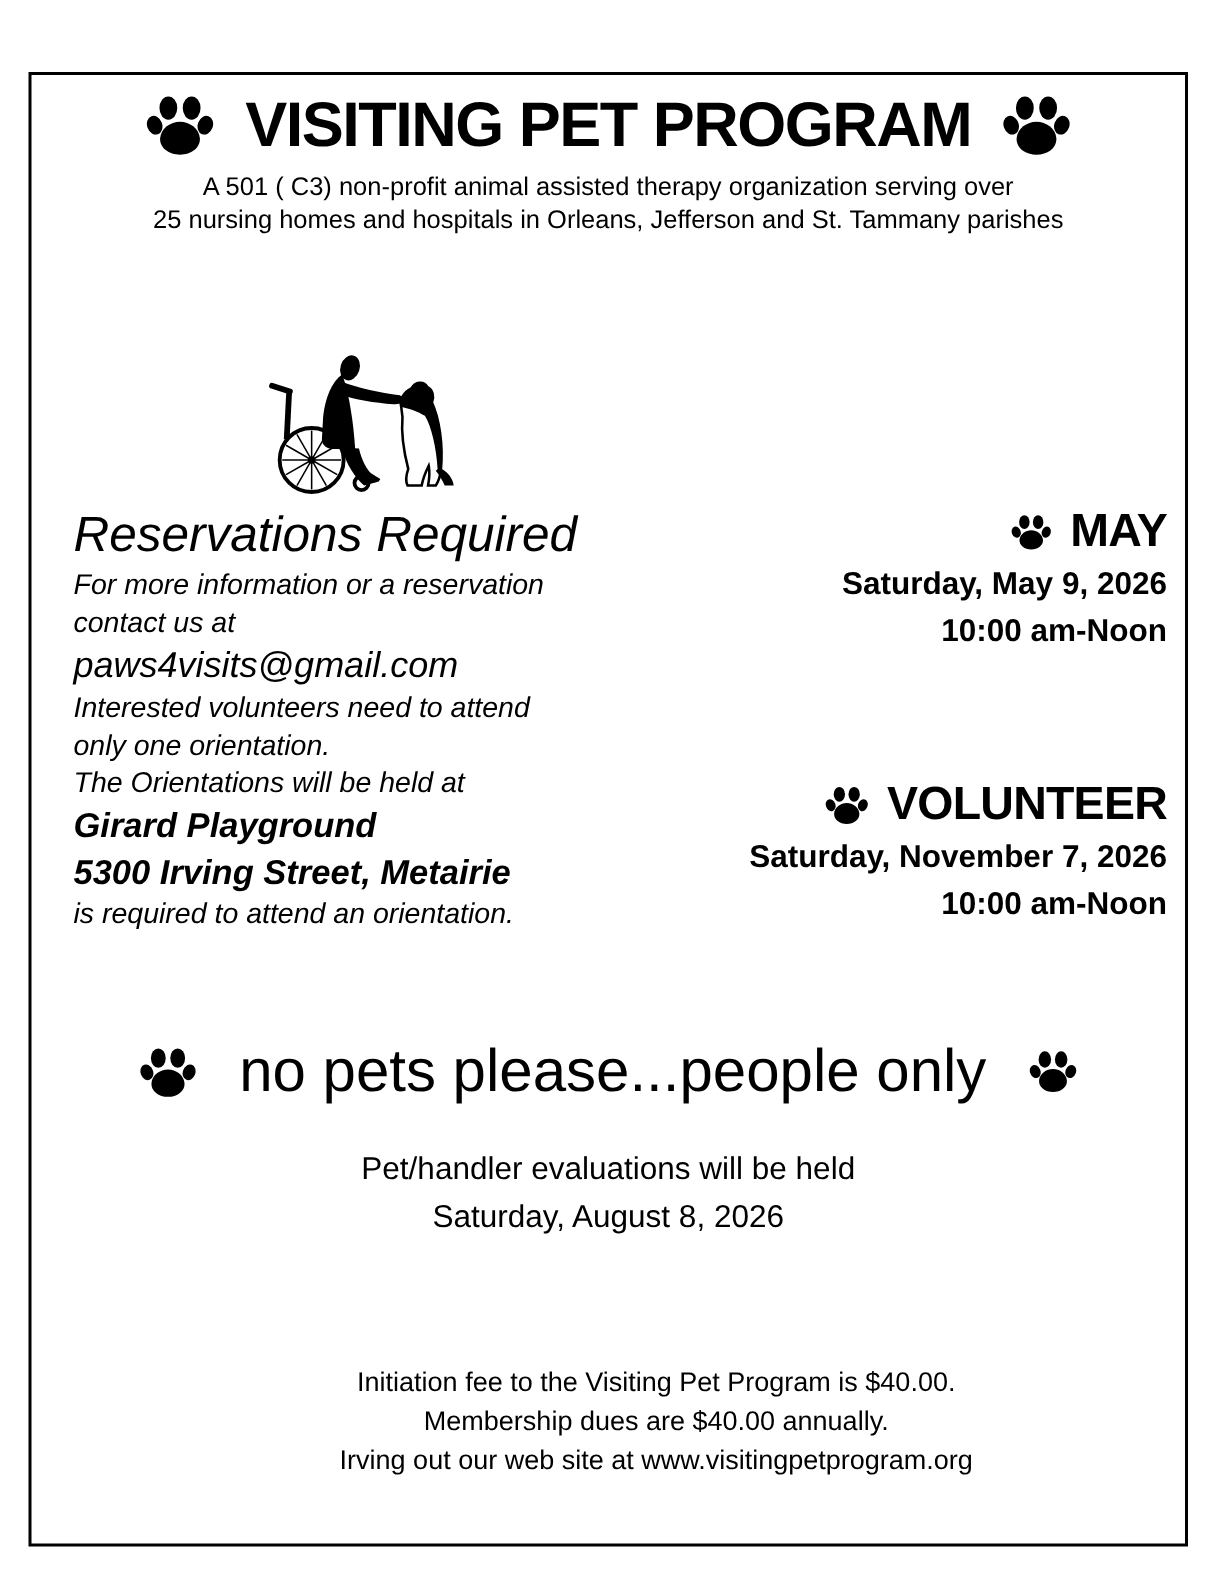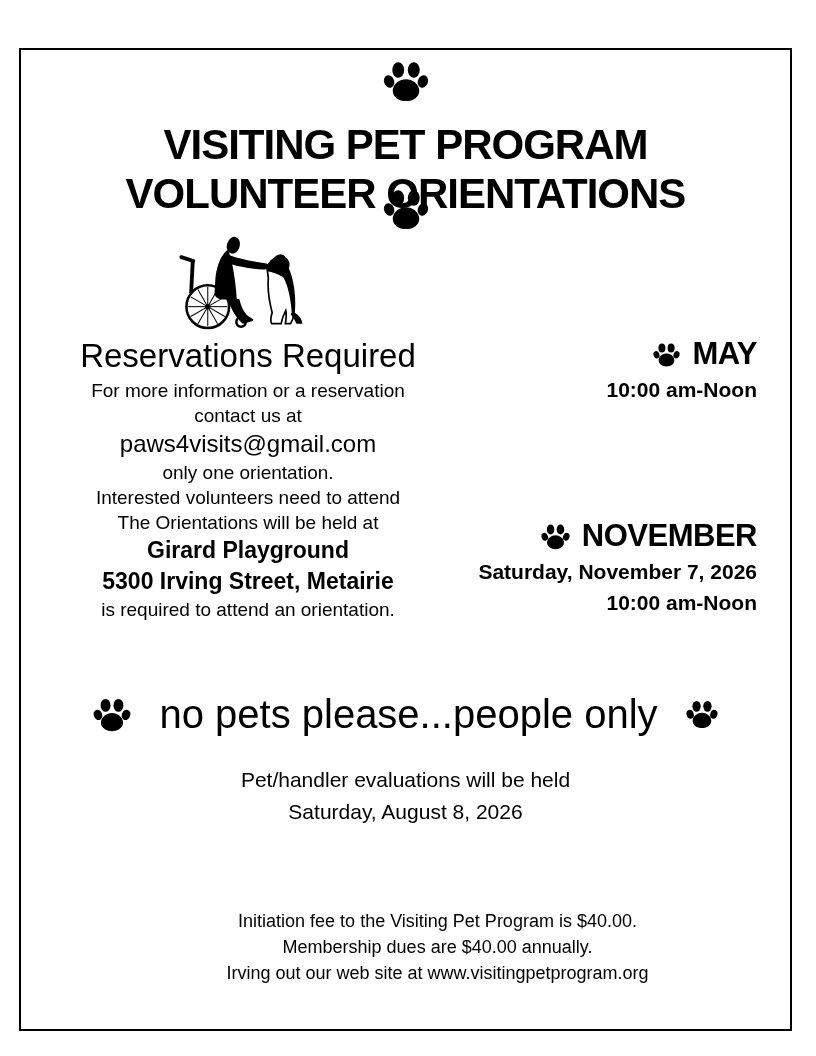--- a/index.html
+++ b/index.html
@@ -11,45 +11,45 @@
   .frame{
     position:absolute;left:19px;top:48px;width:773px;height:983px;
     border:2px solid #000;box-sizing:border-box;
   }
   .abs{position:absolute;}
   .ctr{text-align:center;}
 
   
   .header-row{
     left:0;top:10px;width:100%;
-    display:flex;justify-content:center;align-items:center;gap:20px;flex-direction:column;
+    display:flex;justify-content:center;align-items:center;gap:20px;
   }
   .main-title{
     font-size:42px;font-weight:bold;letter-spacing:-1px;line-height:1.1;white-space:nowrap;
   }
   .paw{display:inline-block;}
   .paw svg{display:block;}
   .subtitle{
     left:0;top:64px;width:100%;font-size:17px;line-height:22px;
   }
   .orient-heading{
     left:0;top:120px;width:100%;
     font-size:42px;font-weight:bold;letter-spacing:-1px;line-height:1.15;white-space:nowrap;
   }
   .clipart{left:139px;top:176px;width:145px;height:108px;}
 
   
-  .left-col{left:28px;top:284px;width:398px;text-align:center;}
+  .left-col{left:28px;top:284px;width:398px;text-align:left;font-style:italic;}
   .res-heading{font-size:33px;font-weight:normal;line-height:44px;}
   .body-line{font-size:19px;line-height:25px;}
   .email-line{font-size:24px;line-height:32px;}
   .bold-line{font-size:23px;font-weight:bold;line-height:31px;}
 
   
-  .session{left:412px;width:324px;text-align:right;}
+  .session{left:433px;width:324px;text-align:right;}
   .session-0{top:284px;}
   .session-1{top:466px;}
   .month-row{display:flex;justify-content:flex-end;align-items:center;gap:12px;line-height:40px;}
   .month-label{font-size:31px;font-weight:bold;letter-spacing:-0.5px;}
   .session-date{font-size:21px;font-weight:bold;line-height:31px;}
   .session-time{font-size:21px;font-weight:bold;line-height:31px;}
 
   
   .no-pets-row{
     left:0;top:640px;width:100%;
@@ -84,22 +84,25 @@
       <svg width="46" height="42" viewBox="0 0 100 92" fill="#000">
         <ellipse cx="33" cy="22" rx="13" ry="17"></ellipse>
         <ellipse cx="67" cy="22" rx="13" ry="17"></ellipse>
         <ellipse cx="13" cy="47" rx="11" ry="14" transform="rotate(-20 13 47)"></ellipse>
         <ellipse cx="87" cy="47" rx="11" ry="14" transform="rotate(20 87 47)"></ellipse>
         <path d="M50,42 C64,42 78,52 79,66 C80,80 66,90 50,90 C34,90 20,80 21,66 C22,52 36,42 50,42 Z"></path>
       </svg>
     </span>
   </div>
 
-
-  <div class="abs orient-heading ctr">VOLUNTEER ORIENTATIONS</div>
+  <div class="abs subtitle ctr">
+    <div>A 501 ( C3) non-profit animal assisted therapy organization serving over</div>
+    <div>25 nursing homes and hospitals in Orleans, Jefferson and St. Tammany parishes</div>
+  </div>
+
 
   <div class="abs clipart">
     <svg width="145" height="108" viewBox="0 0 340 235">
 
       <g stroke="#000" fill="none">
         <path d="M50,64 L78,73" stroke-width="9" stroke-linecap="round"></path>
         <path d="M77,70 L73,148" stroke-width="9"></path>
         <path d="M73,148 L162,150" stroke-width="9"></path>
         <circle cx="112" cy="180" r="50" stroke-width="6" fill="#fff"></circle>
         <g stroke-width="2.4">
@@ -133,56 +136,57 @@
       <path d="M252,97 C249,87 255,74 268,68 C274,58 287,56 293,66 C301,70 304,80 300,90 C311,114 318,155 314,196 L309,196 C307,160 299,127 289,111 C277,103 262,99 252,97 Z" fill="#000"></path>
       <path d="M312,192 C324,198 333,208 334,220 L320,220 C316,211 311,203 306,197 Z" fill="#000"></path>
     </svg>
   </div>
 
   <div class="abs left-col">
     <div class="res-heading">Reservations Required</div>
     <div class="body-line">For more information or a reservation</div>
     <div class="body-line">contact us at</div>
     <div class="email-line">paws4visits@gmail.com</div>
+    <div class="body-line">Interested volunteers need to attend</div>
     <div class="body-line">only one orientation.</div>
-    <div class="body-line">Interested volunteers need to attend</div>
     <div class="body-line">The Orientations will be held at</div>
     <div class="bold-line">Girard Playground</div>
     <div class="bold-line">5300 Irving Street, Metairie</div>
     <div class="body-line">is required to attend an orientation.</div>
   </div>
 
   <div class="abs session session-0">
     <div class="month-row">
       <span class="paw">
         <svg width="27" height="25" viewBox="0 0 100 92" fill="#000">
           <ellipse cx="33" cy="22" rx="13" ry="17"></ellipse>
           <ellipse cx="67" cy="22" rx="13" ry="17"></ellipse>
           <ellipse cx="13" cy="47" rx="11" ry="14" transform="rotate(-20 13 47)"></ellipse>
           <ellipse cx="87" cy="47" rx="11" ry="14" transform="rotate(20 87 47)"></ellipse>
           <path d="M50,42 C64,42 78,52 79,66 C80,80 66,90 50,90 C34,90 20,80 21,66 C22,52 36,42 50,42 Z"></path>
         </svg>
       </span>
       <span class="month-label">MAY</span>
     </div>
+    <div class="session-date">Saturday, May 9, 2026</div>
     <div class="session-time">10:00 am-Noon</div>
   </div>
 
   <div class="abs session session-1">
     <div class="month-row">
       <span class="paw">
         <svg width="29" height="27" viewBox="0 0 100 92" fill="#000">
           <ellipse cx="33" cy="22" rx="13" ry="17"></ellipse>
           <ellipse cx="67" cy="22" rx="13" ry="17"></ellipse>
           <ellipse cx="13" cy="47" rx="11" ry="14" transform="rotate(-20 13 47)"></ellipse>
           <ellipse cx="87" cy="47" rx="11" ry="14" transform="rotate(20 87 47)"></ellipse>
           <path d="M50,42 C64,42 78,52 79,66 C80,80 66,90 50,90 C34,90 20,80 21,66 C22,52 36,42 50,42 Z"></path>
         </svg>
       </span>
-      <span class="month-label">NOVEMBER</span>
+      <span class="month-label">VOLUNTEER</span>
     </div>
     <div class="session-date">Saturday, November 7, 2026</div>
     <div class="session-time">10:00 am-Noon</div>
   </div>
 
   <div class="abs no-pets-row">
     <span class="paw">
       <svg width="38" height="35" viewBox="0 0 100 92" fill="#000">
         <ellipse cx="33" cy="22" rx="13" ry="17"></ellipse>
         <ellipse cx="67" cy="22" rx="13" ry="17"></ellipse>

